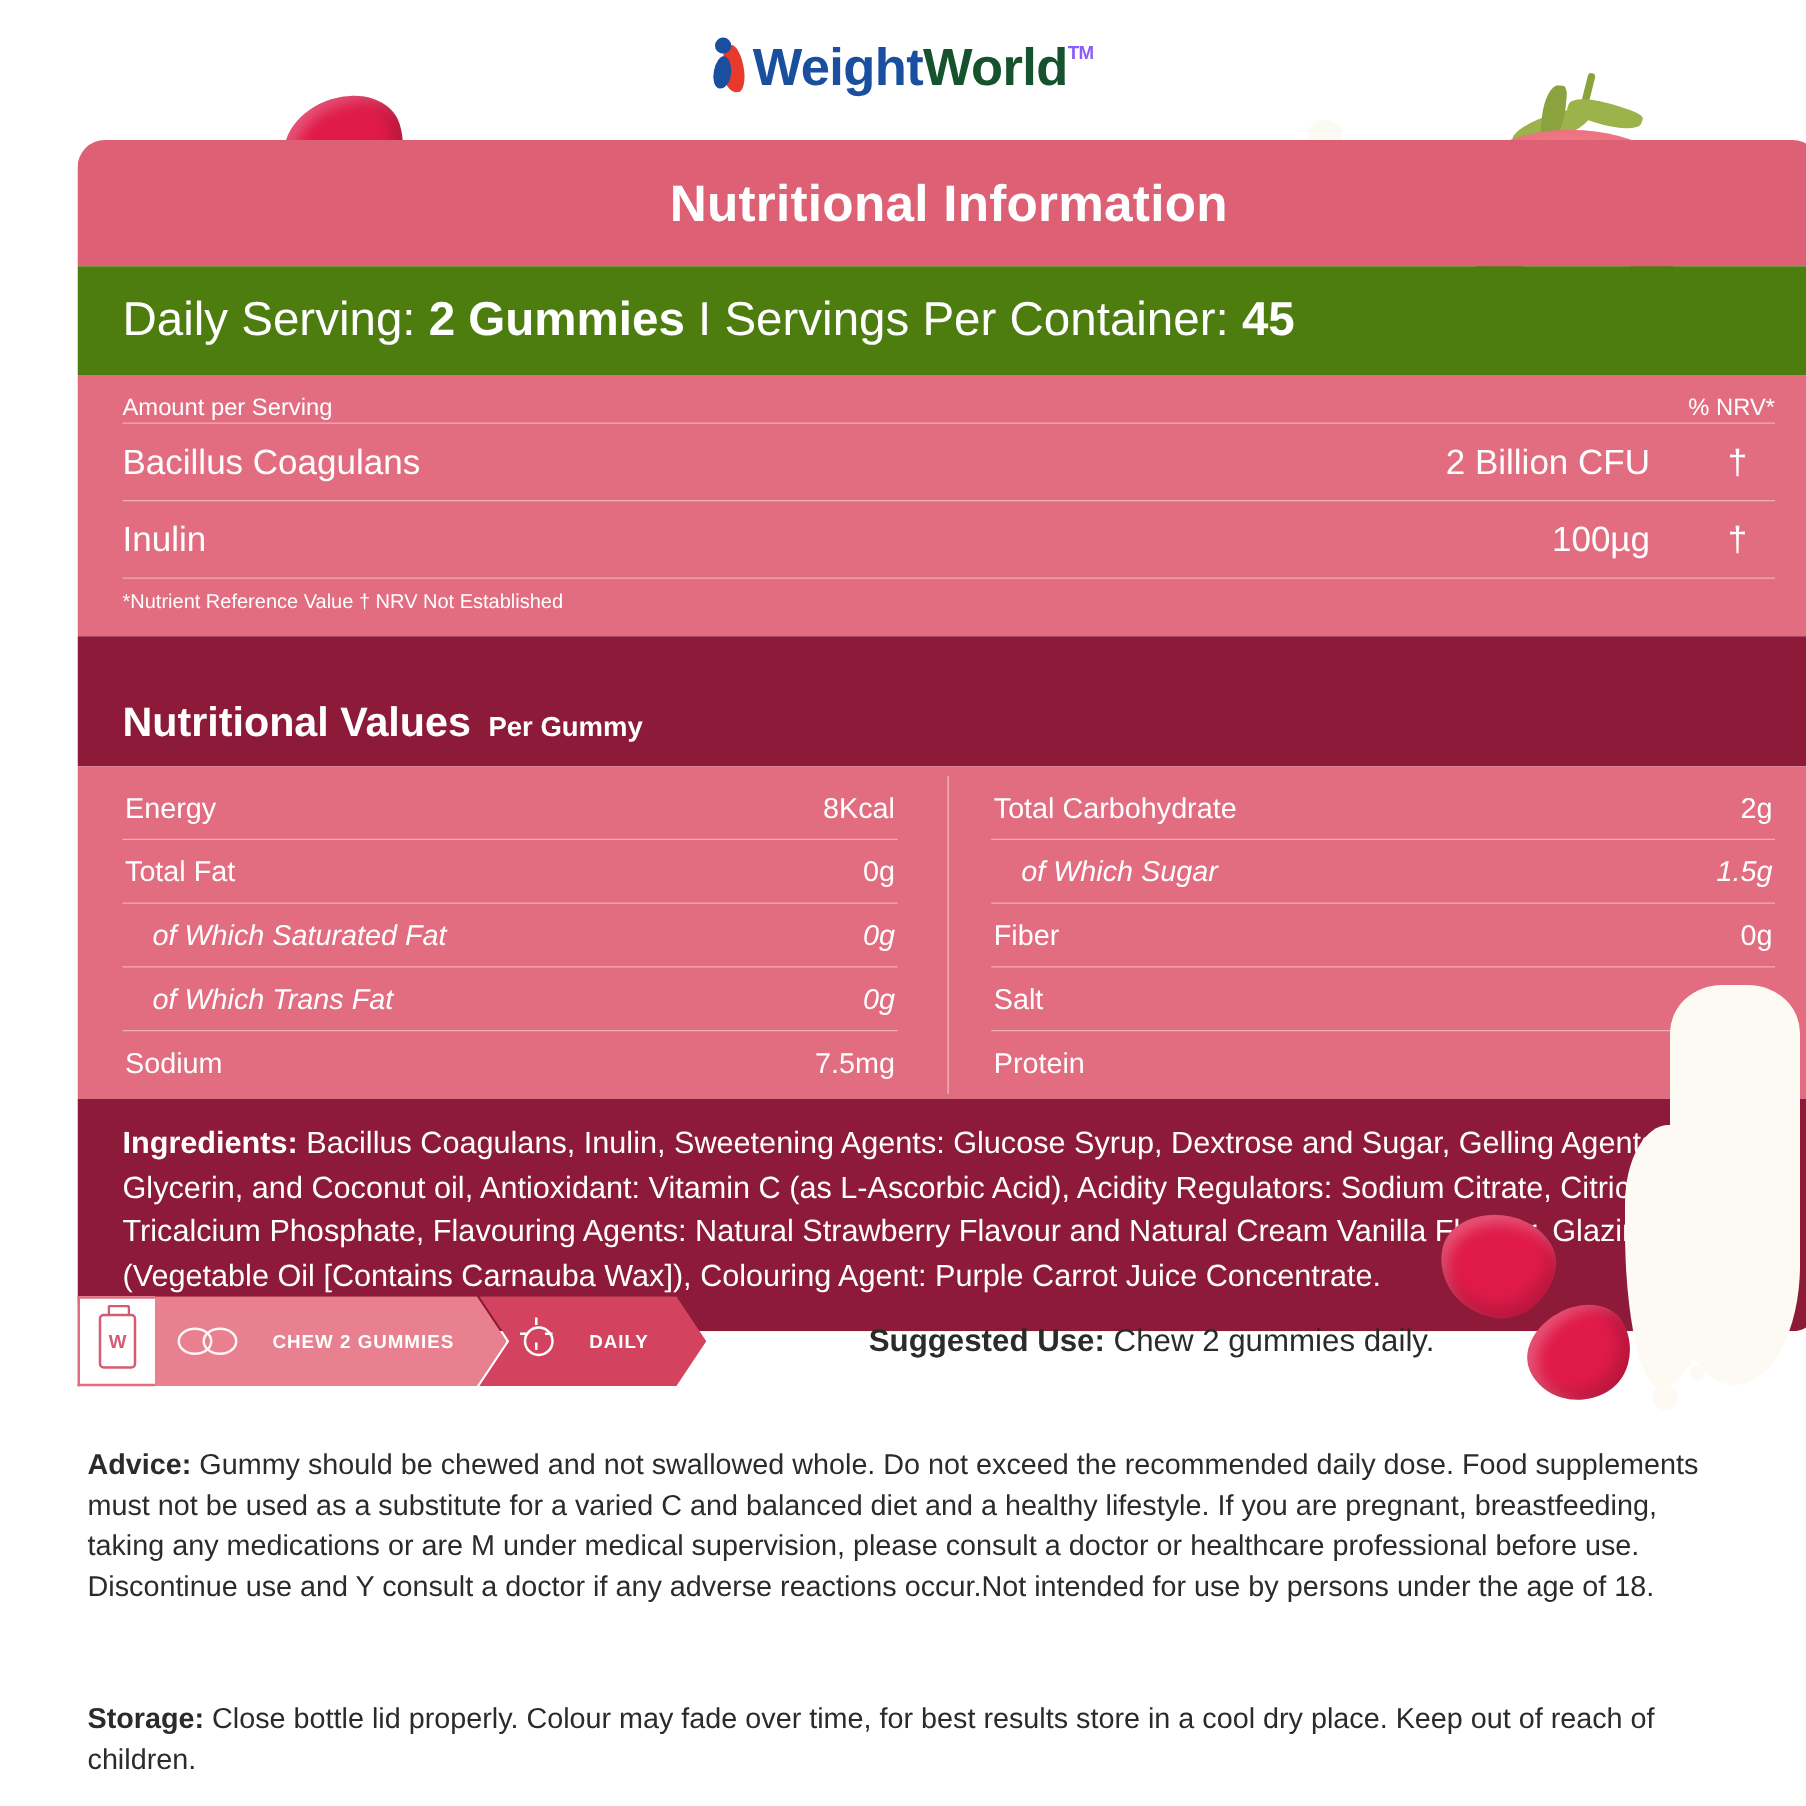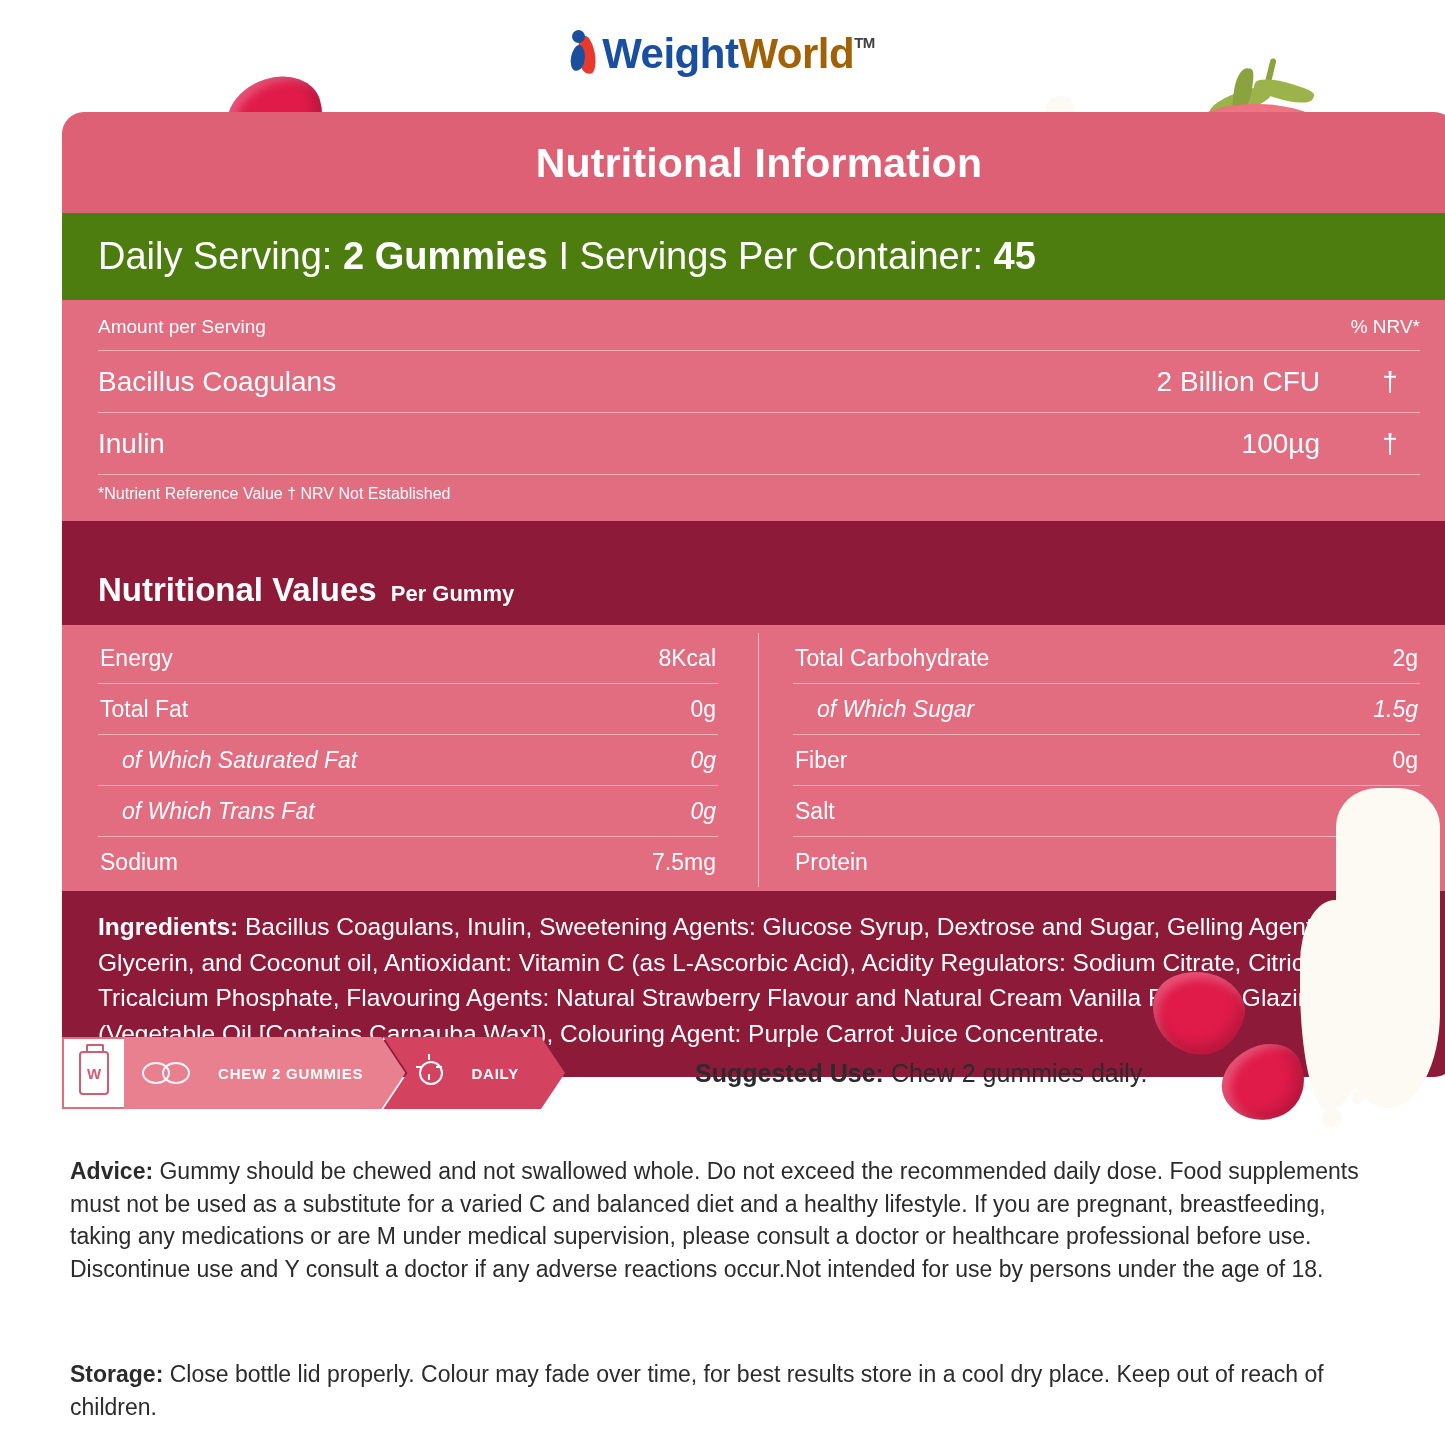--- a/index.html
+++ b/index.html
@@ -60,24 +60,24 @@
     position: absolute;
     left: 1px;
     top: 15px;
     width: 14px;
     height: 26px;
     background: #1a4fa0;
     border-radius: 40% 60% 50% 50% / 50% 60% 40% 50%;
     transform: rotate(12deg);
   }
   .brand-weight { color: #1a4fa0; }
-  .brand-world { color: #a16207; }
+  .brand-world { color: #14532d; }
   .brand-tm {
     font-size: 15px;
-    color: #404040;
+    color: #8b5cf6;
     font-weight: 700;
     margin-top: 4px;
   }
 
   
   .panel {
     position: absolute;
     left: 62px;
     top: 112px;
     width: 1394px;
@@ -105,21 +105,20 @@
 
   .amount-block {
     background: #e26d80;
     padding: 16px 36px 6px 36px;
   }
   .amount-head {
     display: flex;
     justify-content: space-between;
     color: #ffffff;
     font-size: 19px;
-    padding-bottom: 12px;
     border-bottom: 1px solid rgba(255,255,255,0.45);
   }
   .nutrient-row {
     display: flex;
     align-items: center;
     color: #ffffff;
     font-size: 28px;
     padding: 15px 0 14px 0;
     border-bottom: 1px solid rgba(255,255,255,0.45);
   }

